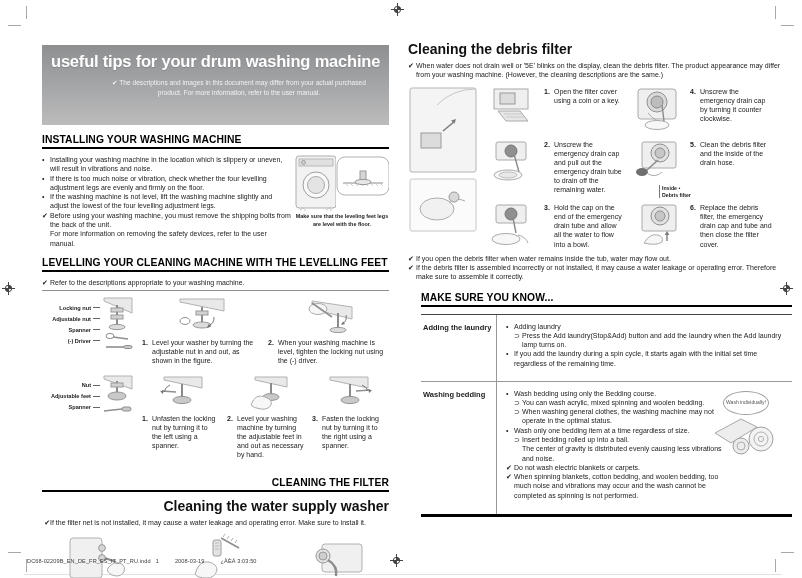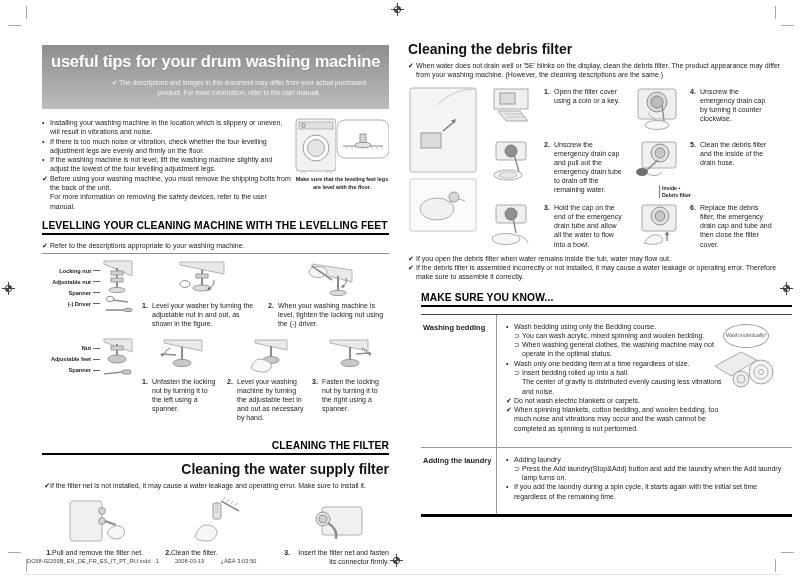--- a/index.html
+++ b/index.html
@@ -10,21 +10,21 @@
   
   .reg { position:absolute; width:13px; height:13px; }
   .crop { position:absolute; background:#a8a8a8; }
   .edge-line { position:absolute; left:24px; width:758px; top:574px; border-top:1px solid #e2e2e2; }
 
   
   .col-l { position:absolute; left:42px; top:45px; width:347px; }
   .col-r { position:absolute; left:408px; top:41px; width:384px; }
 
   
-  .banner { height:64px; background:linear-gradient(180deg,#8e8f91 0%,#a2a3a5 45%,#bcbcbc 100%);
+  .banner { height:80px; background:linear-gradient(180deg,#8e8f91 0%,#a2a3a5 45%,#bcbcbc 100%);
             color:#fff; padding:7px 16px 0 9px; }
   .banner-title { font-size:16.5px; font-weight:bold; letter-spacing:-0.2px; white-space:nowrap;
                   text-shadow:0 1px 1px rgba(0,0,0,0.15); }
   .banner-note { display:flex; justify-content:flex-end; margin-top:7px; }
   .banner-note .bn { width:268px; font-size:6.6px; line-height:1.5; text-align:center; color:#f2f2f2; }
 
   
   .h-sec { font-size:10.3px; font-weight:bold; color:#000; border-bottom:2.5px solid #000;
            padding-bottom:2px; margin-bottom:6px; letter-spacing:0.1px; }
   .h-sub { font-size:14px; font-weight:bold; color:#111; margin-bottom:4px; }
@@ -145,20 +145,21 @@
   <div class="col-l">
 
     <div class="banner">
       <div class="banner-title">useful tips for your drum washing machine</div>
       <div class="banner-note">
         <div class="bn"><span>✔</span> <span>The descriptions and images in this document may differ from your actual purchased product. For more information, refer to the user manual.</span></div>
       </div>
     </div>
 
     <div class="sec-install">
+      <div class="h-sec">INSTALLING YOUR WASHING MACHINE</div>
       <div class="install-row">
         <div class="install-left txt">
           <div class="ln">
               <span class="mk">•</span>
               <span>Installing your washing machine in the location which is slippery or uneven, will result in vibrations and noise.</span>
             </div>
           <div class="ln">
               <span class="mk">•</span>
               <span>If there is too much noise or vibration, check whether the four levelling adjustment legs are evenly and firmly on the floor.</span>
             </div>
@@ -344,21 +345,21 @@
           <div class="st">
               <span class="sn">3.</span>
               <span>Fasten the locking nut by turning it to the right using a spanner.</span>
             </div>
         </div>
       </div>
     </div>
 
     <div class="sec-filter">
       <div class="h-sec">CLEANING THE FILTER</div>
-      <div class="h-sub">Cleaning the water supply filter</div>
+      <div class="h-sub">Cleaning the water supply washer</div>
       <div class="ln txt">
           <span class="mk">✔</span>
           <span>If the filter net is not installed, it may cause a water leakage and operating error. Make sure to install it.</span>
         </div>
       <div class="filter-steps">
         <div class="fstep1 step">
           <div class="thumb-wrap">
               <svg width="58" height="48">
             <rect x="2" y="4" width="32" height="40" rx="3" fill="#f0f0f0" stroke="#b0b0b0"></rect>
             <circle cx="34" cy="14" r="3.4" fill="#d6d6d6" stroke="#989898"></circle>
@@ -525,20 +526,38 @@
           <span class="mk">✔</span>
           <span>If the debris filter is assembled incorrectly or not installed, it may cause a water leakage or operating error. Therefore make sure to assemble it correctly.</span>
         </div>
     </div>
 
     <div class="sec-know">
       <div class="h-sec">MAKE SURE YOU KNOW...</div>
       <div class="know-table">
 
         <div class="k-row">
+          <div class="k-title">Adding the laundry</div>
+          <div class="k-body r1 txt">
+            <div class="ln">
+                <span class="mk">•</span>
+                <span>Adding laundry</span>
+              </div>
+            <div class="ln ind1">
+                <span class="mk">⊃</span>
+                <span>Press the Add laundry(Stop&amp;Add) button and add the laundry when the Add laundry lamp turns on.</span>
+              </div>
+            <div class="ln">
+                <span class="mk">•</span>
+                <span>If you add the laundry during a spin cycle, it starts again with the initial set time regardless of the remaining time.</span>
+              </div>
+          </div>
+        </div>
+
+        <div class="k-row">
           <div class="k-title">Washing bedding</div>
           <div class="k-body r2 txt">
             <div class="k-lines-narrow">
               <div class="ln">
                   <span class="mk">•</span>
                   <span>Wash bedding using only the Bedding course.</span>
                 </div>
               <div class="ln ind1">
                   <span class="mk">⊃</span>
                   <span>You can wash acrylic, mixed spinning and woolen bedding.</span>
@@ -575,38 +594,20 @@
                 <circle cx="48" cy="26" r="12" fill="#f3f3f3" stroke="#a0a0a0"></circle>
                 <circle cx="48" cy="26" r="7" fill="none" stroke="#b0b0b0"></circle>
                 <circle cx="48" cy="26" r="2.6" fill="none" stroke="#b0b0b0"></circle>
                 <circle cx="28" cy="33" r="8" fill="#ececec" stroke="#a0a0a0"></circle>
                 <circle cx="28" cy="33" r="4" fill="none" stroke="#b0b0b0"></circle>
               </svg>
             </div>
           </div>
         </div>
 
-        <div class="k-row">
-          <div class="k-title">Adding the laundry</div>
-          <div class="k-body r1 txt">
-            <div class="ln">
-                <span class="mk">•</span>
-                <span>Adding laundry</span>
-              </div>
-            <div class="ln ind1">
-                <span class="mk">⊃</span>
-                <span>Press the Add laundry(Stop&amp;Add) button and add the laundry when the Add laundry lamp turns on.</span>
-              </div>
-            <div class="ln">
-                <span class="mk">•</span>
-                <span>If you add the laundry during a spin cycle, it starts again with the initial set time regardless of the remaining time.</span>
-              </div>
-          </div>
-        </div>
-
       </div>
     </div>
   </div>
 
   <div class="footer">
     <span><span>DC68-02209B_EN_DE_FR_ES_IT_PT_RU.indd</span>&nbsp;&nbsp;&nbsp;<span>1</span></span>
     <span>2008-03-19</span>
     <span>¿ÀÈÄ 3:03:50</span>
   </div>
 

